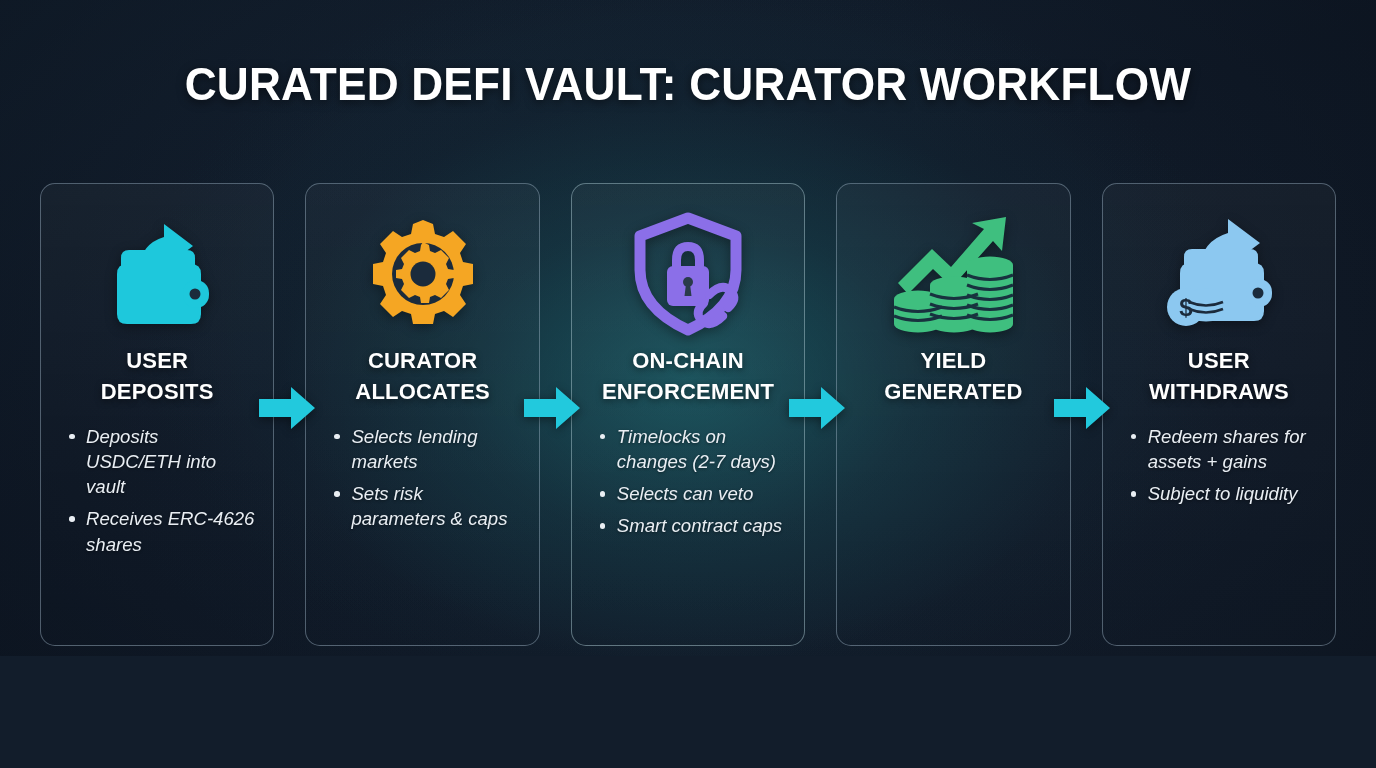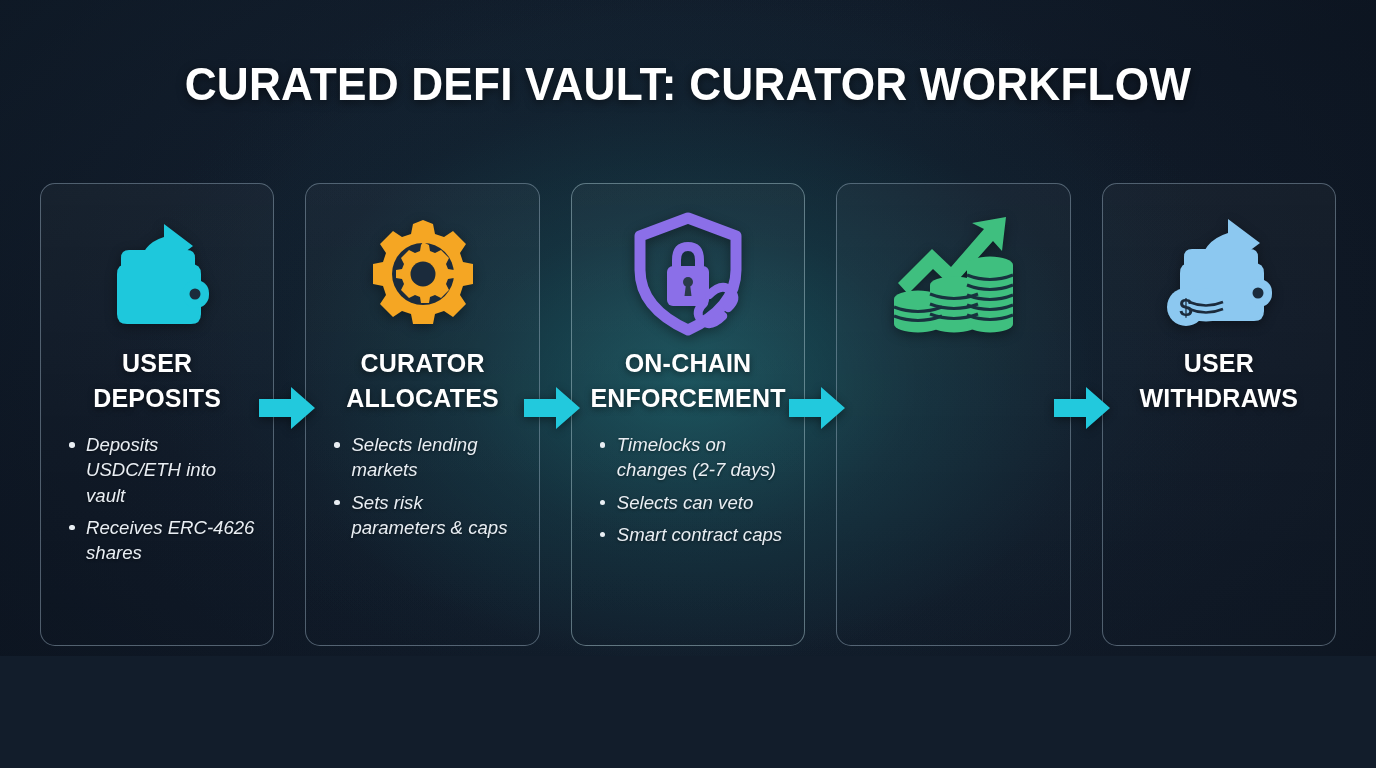--- a/index.html
+++ b/index.html
@@ -87,21 +87,21 @@
     width: 100%;
     display: flex;
     align-items: center;
     justify-content: center;
     flex: none;
   }
   .card-icon svg { display: block; filter: drop-shadow(0 3px 6px rgba(0,0,0,0.38)); }
 
   .card-title {
     margin-top: 8px;
-    font-size: 25px;
+    font-size: 22px;
     font-weight: 700;
     color: #ffffff;
     text-align: center;
     line-height: 1.40;
     text-transform: uppercase;
     letter-spacing: 0.2px;
     text-shadow: 0 2px 6px rgba(0,0,0,0.5);
     white-space: pre-line;
     flex: none;
   }
@@ -245,20 +245,22 @@
               <path d="M38 89 Q62 98 86 89"></path>
               <path d="M38 99 Q62 108 86 99"></path>
             <path d="M75 60 Q98 69 121 60"></path>
               <path d="M75 70 Q98 79 121 70"></path>
             <path d="M75 80 Q98 89 121 80"></path>
               <path d="M75 90 Q98 99 121 90"></path>
               <path d="M75 100 Q98 109 121 100"></path>
           </g>
         </svg>
       </div>
+      <div class="card-title">YIELD
+GENERATED</div>
     </div>
 
     <div class="card">
       <div class="card-icon">
         <svg width="118" height="118" viewBox="0 0 118 118">
           <g fill="#8cc8f0">
             <path d="M68 4 L100 28 L68 52 L68 40 Q50 38 40 52 Q42 26 68 18 Z"></path>
             <path d="M24 42 Q24 34 32 34 L90 34 Q98 34 98 42 L98 52 L24 52 Z"></path>
             <path d="M20 58 Q20 48 30 48 L94 48 Q104 48 104 58 L104 96 Q104 106 94 106 L30 106 Q20 106 20 96 Z"></path>
             <rect x="86" y="64" width="26" height="28" rx="13"></rect>
@@ -270,20 +272,24 @@
           <circle cx="98" cy="78" r="5.5" fill="#1b2b3c"></circle>
           <g stroke="#1b2b3c" stroke-width="2.6" fill="none">
             <path d="M29 87 Q46 94 63 87"></path>
               <path d="M29 94 Q46 101 63 94"></path>
           </g>
           <text x="26" y="101" font-family="Liberation Sans, sans-serif" font-size="24" font-weight="700" fill="#1b2b3c" text-anchor="middle">$</text>
         </svg>
       </div>
       <div class="card-title">USER
 WITHDRAWS</div>
+      <ul class="card-list">
+        <li>Redeem shares for assets + gains</li>
+        <li>Subject to liquidity</li>
+      </ul>
     </div>
 
   </div>
 
   <div class="arrow" id="arrow-1">
     <svg width="56" height="46" viewBox="0 0 56 46">
         <path d="M0 14 L32 14 L32 2 L56 23 L32 44 L32 32 L0 32 Z" fill="#22c9dd"></path>
       </svg>
   </div>
   <div class="arrow" id="arrow-2">

